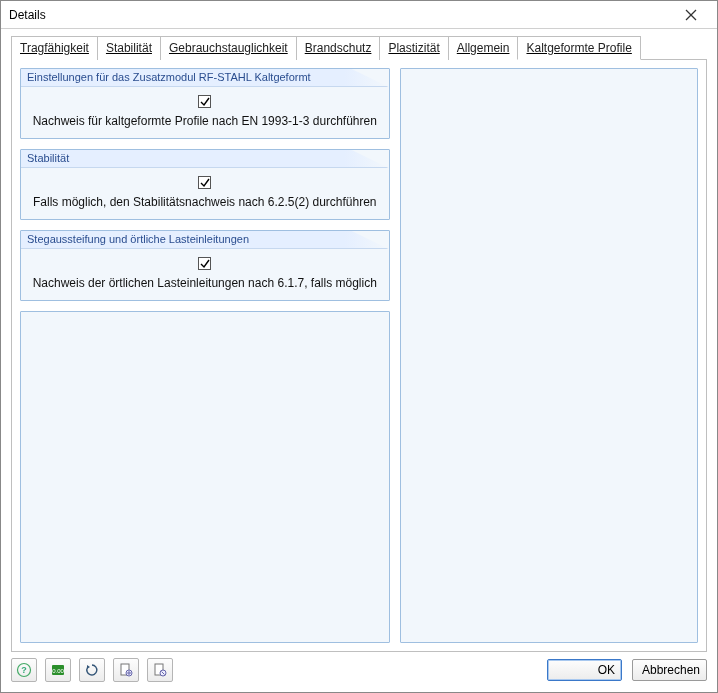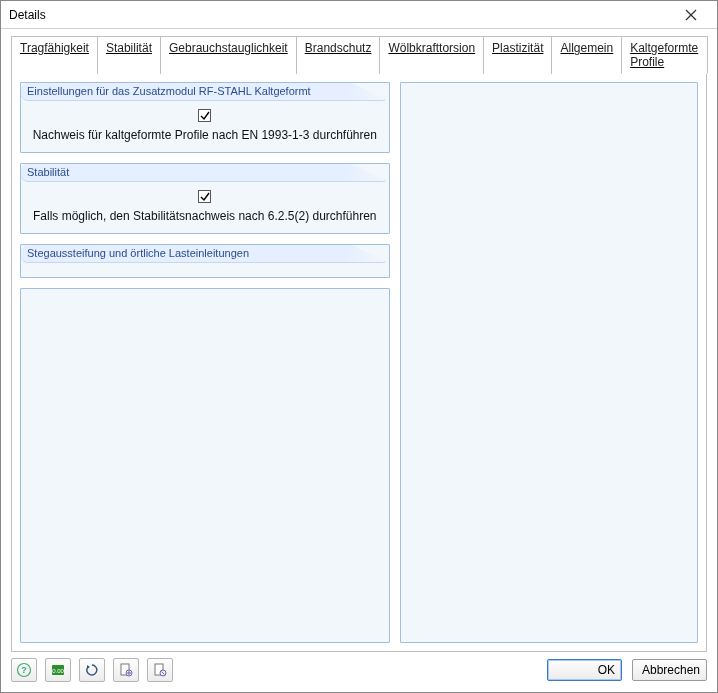--- a/index.html
+++ b/index.html
@@ -95,21 +95,20 @@
   .group-title {
     position: absolute;
     top: 0; left: 0; right: 0;
     height: 18px;
     background: linear-gradient(90deg, #e5efff 0%, #e5efff 88%, #f2f7fc 100%);
     color: #2a4d8f;
     font-size: 11px;
     padding: 2px 6px 0 6px;
     border-bottom: 1px solid #c6d8ef;
     clip-path: polygon(0 0, 90% 0, 100% 100%, 0 100%);
-    border-radius: 7px;
   }
   .checkrow {
     display: flex;
     align-items: center;
     gap: 6px;
     margin: 2px 0;
     font-size: 12px;
     color: #111;
     flex-direction: column;
   }
@@ -182,21 +181,20 @@
     </div>
   </div>
 
   <div class="content">
 
     <div class="tabs">
       <div class="tab">Tragfähigkeit</div>
       <div class="tab">Stabilität</div>
       <div class="tab">Gebrauchstauglichkeit</div>
       <div class="tab">Brandschutz</div>
-      <div class="tab">Wölbkrafttorsion</div>
       <div class="tab">Plastizität</div>
       <div class="tab">Allgemein</div>
       <div class="tab active">Kaltgeformte Profile</div>
     </div>
 
     <div class="tab-body">
 
       <div class="col col-left">
 
         <div class="group">
@@ -218,20 +216,28 @@
               <svg viewBox="0 0 10 10">
                   <polyline points="1,5 4,8 9,1" fill="none" stroke="#000" stroke-width="1.4"></polyline>
                 </svg>
             </span>
             <span>Falls möglich, den Stabilitätsnachweis nach 6.2.5(2) durchführen</span>
           </label>
         </div>
 
         <div class="group">
           <div class="group-title">Stegaussteifung und örtliche Lasteinleitungen</div>
+          <label class="checkrow">
+            <span class="checkbox">
+              <svg viewBox="0 0 10 10">
+                  <polyline points="1,5 4,8 9,1" fill="none" stroke="#000" stroke-width="1.4"></polyline>
+                </svg>
+            </span>
+            <span>Nachweis der örtlichen Lasteinleitungen nach 6.1.7, falls möglich</span>
+          </label>
         </div>
 
         <div class="placeholder"></div>
 
       </div>
 
       <div class="col col-right">
         <div class="placeholder" style="flex:1"></div>
       </div>
 

